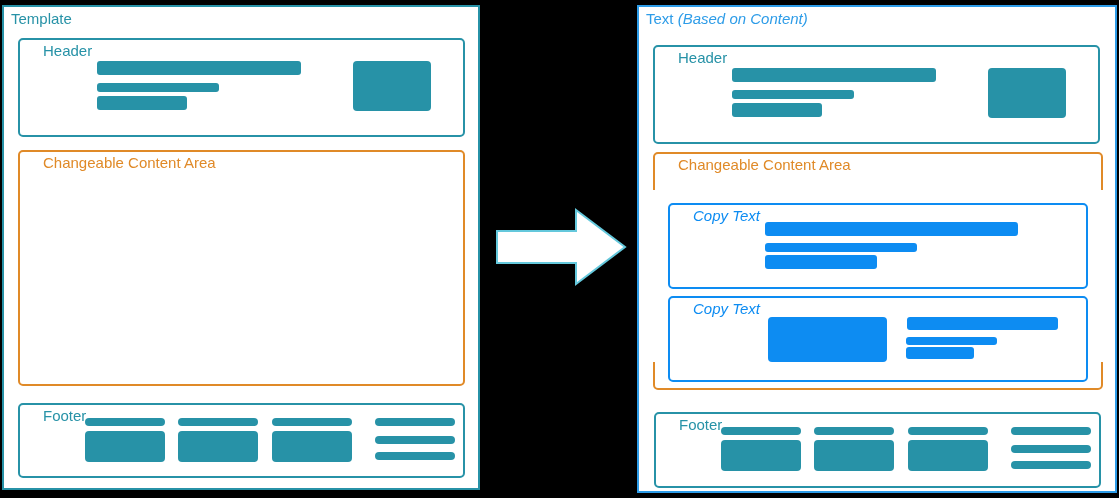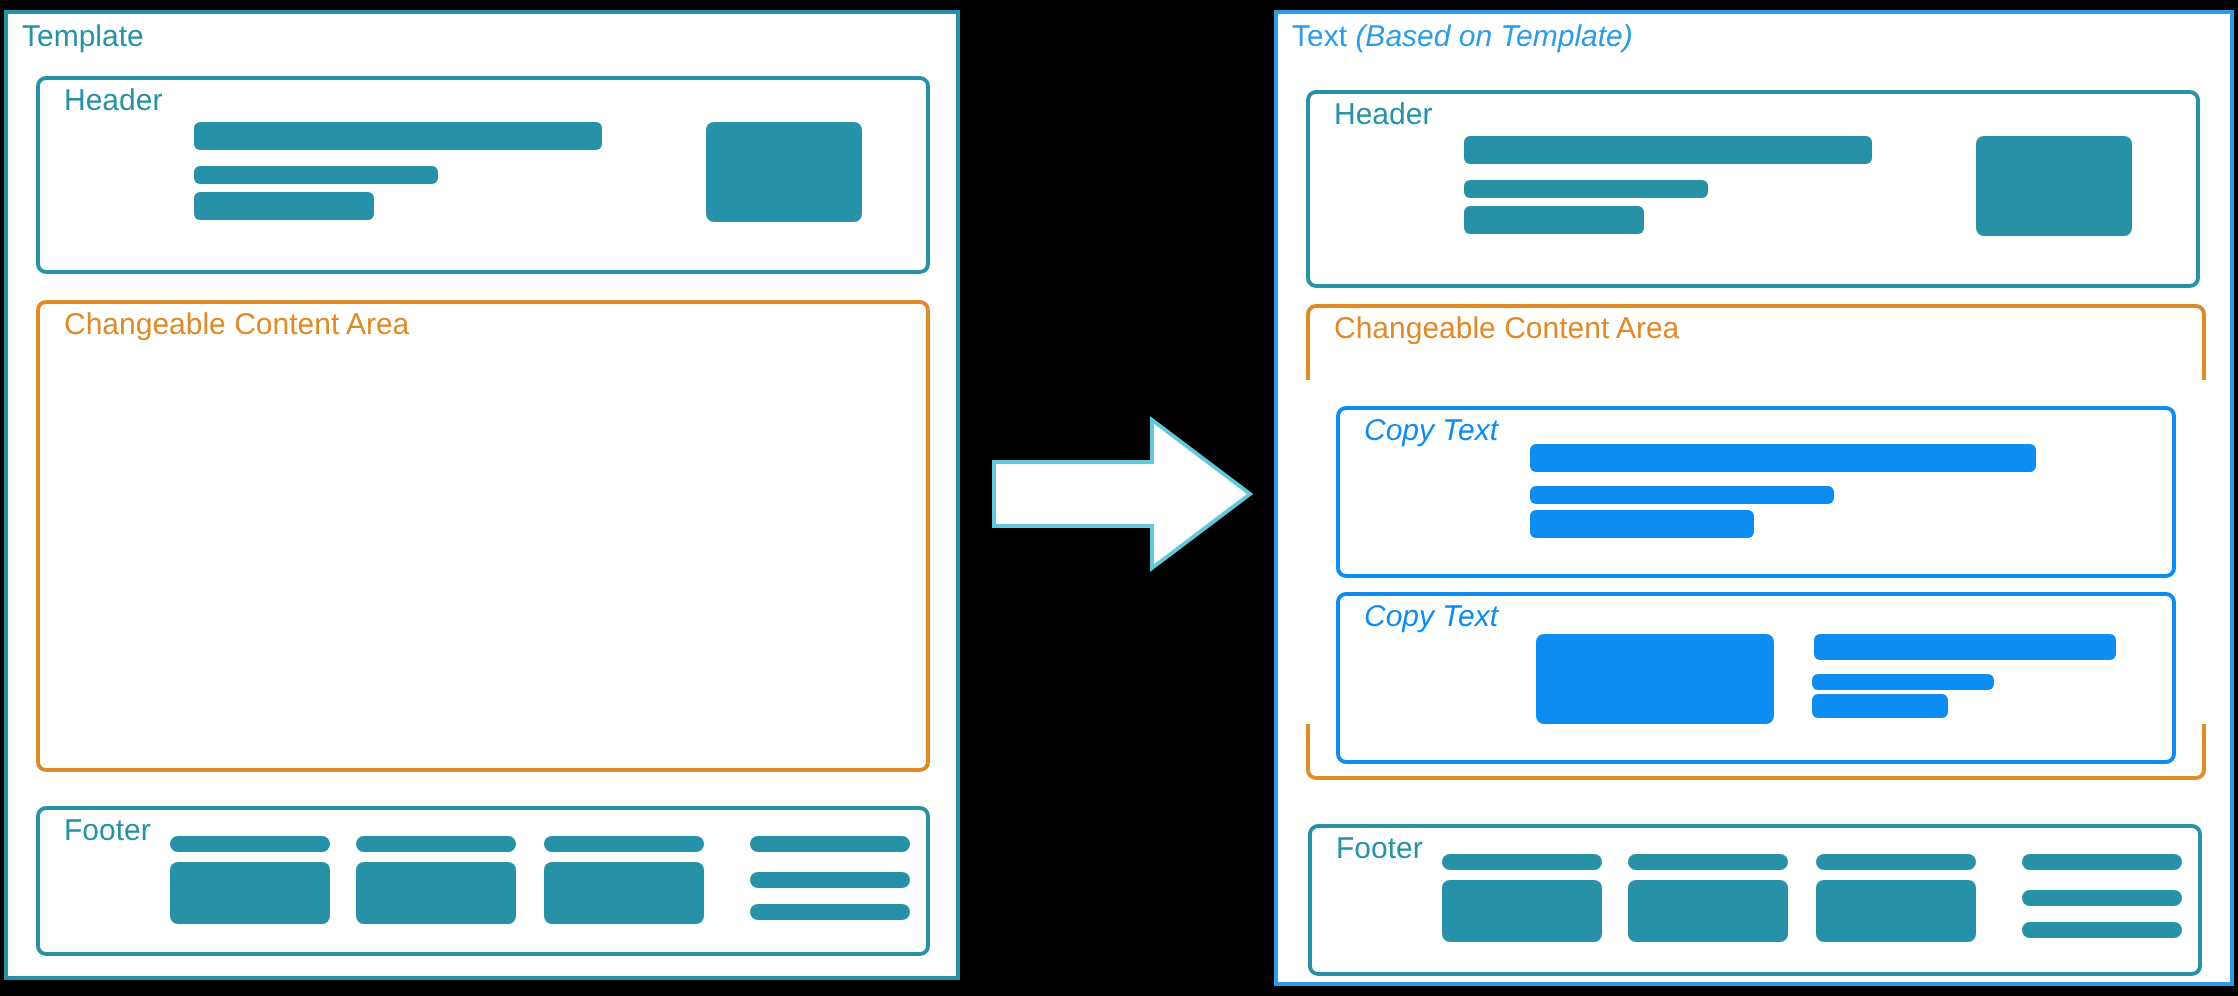--- a/index.html
+++ b/index.html
@@ -19,21 +19,21 @@
   .panel-left{left:2px;top:5px;width:478px;height:485px;border:2px solid var(--teal);}
   .panel-right{left:637px;top:5px;width:480px;height:488px;border:2px solid var(--page-blue);}
   .panel-title{position:absolute;left:7px;top:3px;font-size:15px;white-space:nowrap;}
   .panel-left .panel-title{color:var(--teal);}
   .panel-right .panel-title{color:var(--page-blue);}
   .panel-title .it{font-style:italic;}
   .box{position:absolute;background:var(--panel-bg);border-radius:5px;}
   .teal-border{border:2px solid var(--teal);}
   .orange-border{border:2px solid var(--orange);}
   .blue-border{border:2px solid var(--copy-blue);}
-  .box-label{position:absolute;left:12px;top:2px;font-size:15px;white-space:nowrap;}
+  .box-label{position:absolute;left:23px;top:2px;font-size:15px;white-space:nowrap;}
   .lbl-teal{color:var(--teal);}
   .lbl-orange{color:var(--orange);}
   .lbl-blue{color:var(--copy-blue);font-style:italic;}
   .ph{position:absolute;border-radius:3px;background:var(--teal);}
   .ph-blue{background:var(--copy-blue);}
   
   .hbar1{left:77px;top:21px;width:204px;height:14px;}
   .hbar2{left:77px;top:43px;width:122px;height:9px;}
   .hbar3{left:77px;top:56px;width:90px;height:14px;}
   .himg{left:333px;top:21px;width:78px;height:50px;border-radius:4px;}
@@ -97,21 +97,21 @@
       <div class="ph fbar fc4 fb2"></div>
       <div class="ph fbar fc4 fb3"></div>
     </div>
   </section>
 
   <svg class="arrow-svg" width="136" height="86" viewBox="0 0 136 86">
     <polygon points="3,25 82,25 82,4 131,41 82,78 82,57 3,57" fill="#FFFFFF" stroke="var(--arrow-outline)" stroke-width="2" stroke-linejoin="miter"></polygon>
   </svg>
 
   <section class="panel panel-right">
-    <div class="panel-title"><span>Text </span><span class="it">(Based on Template)</span></div>
+    <div class="panel-title"><span>Text </span><span class="it">(Based on Content)</span></div>
 
     <div class="box teal-border header-right">
       <div class="box-label lbl-teal">Header</div>
       <div class="ph hbar1"></div>
       <div class="ph hbar2"></div>
       <div class="ph hbar3"></div>
       <div class="ph himg"></div>
     </div>
 
     <div class="box orange-border content-right">

